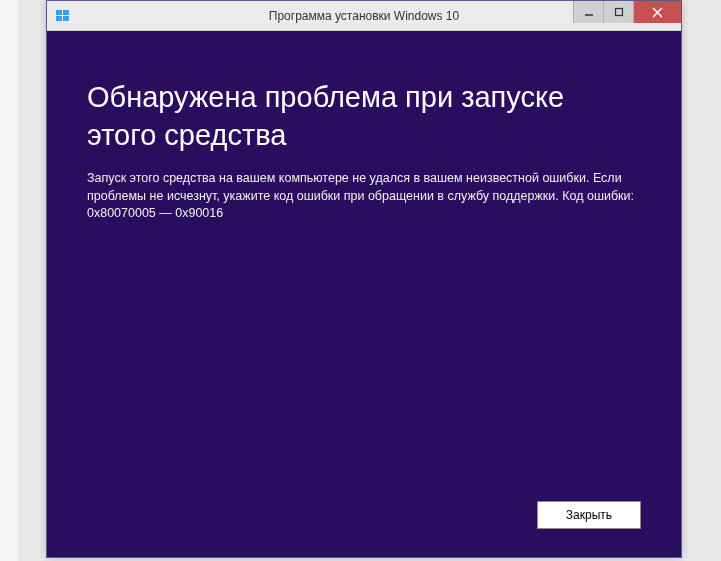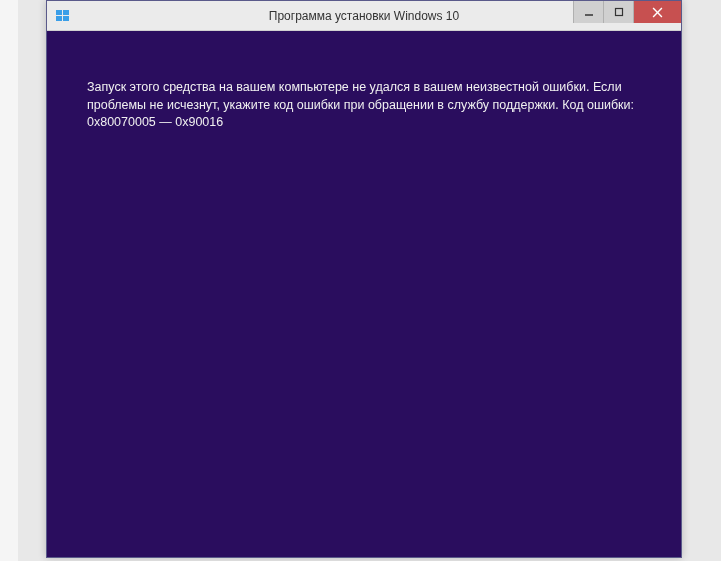--- a/index.html
+++ b/index.html
@@ -160,15 +160,19 @@
       <div class="titlebar-btn close">
         <svg width="11" height="11" viewBox="0 0 10 10">
             <line x1="1" y1="1" x2="9" y2="9" stroke="#fff" stroke-width="1.3"></line>
             <line x1="9" y1="1" x2="1" y2="9" stroke="#fff" stroke-width="1.3"></line>
           </svg>
       </div>
     </div>
   </div>
 
   <div class="content">
+    <h1 class="heading">Обнаружена проблема при запуске этого средства</h1>
     <p class="description">Запуск этого средства на вашем компьютере не удался в вашем неизвестной ошибки. Если проблемы не исчезнут, укажите код ошибки при обращении в службу поддержки. Код ошибки: 0x80070005 — 0x90016</p>
+    <div class="footer">
+      <button class="btn-close">Закрыть</button>
+    </div>
   </div>
 </div>
 
 </body></html>

